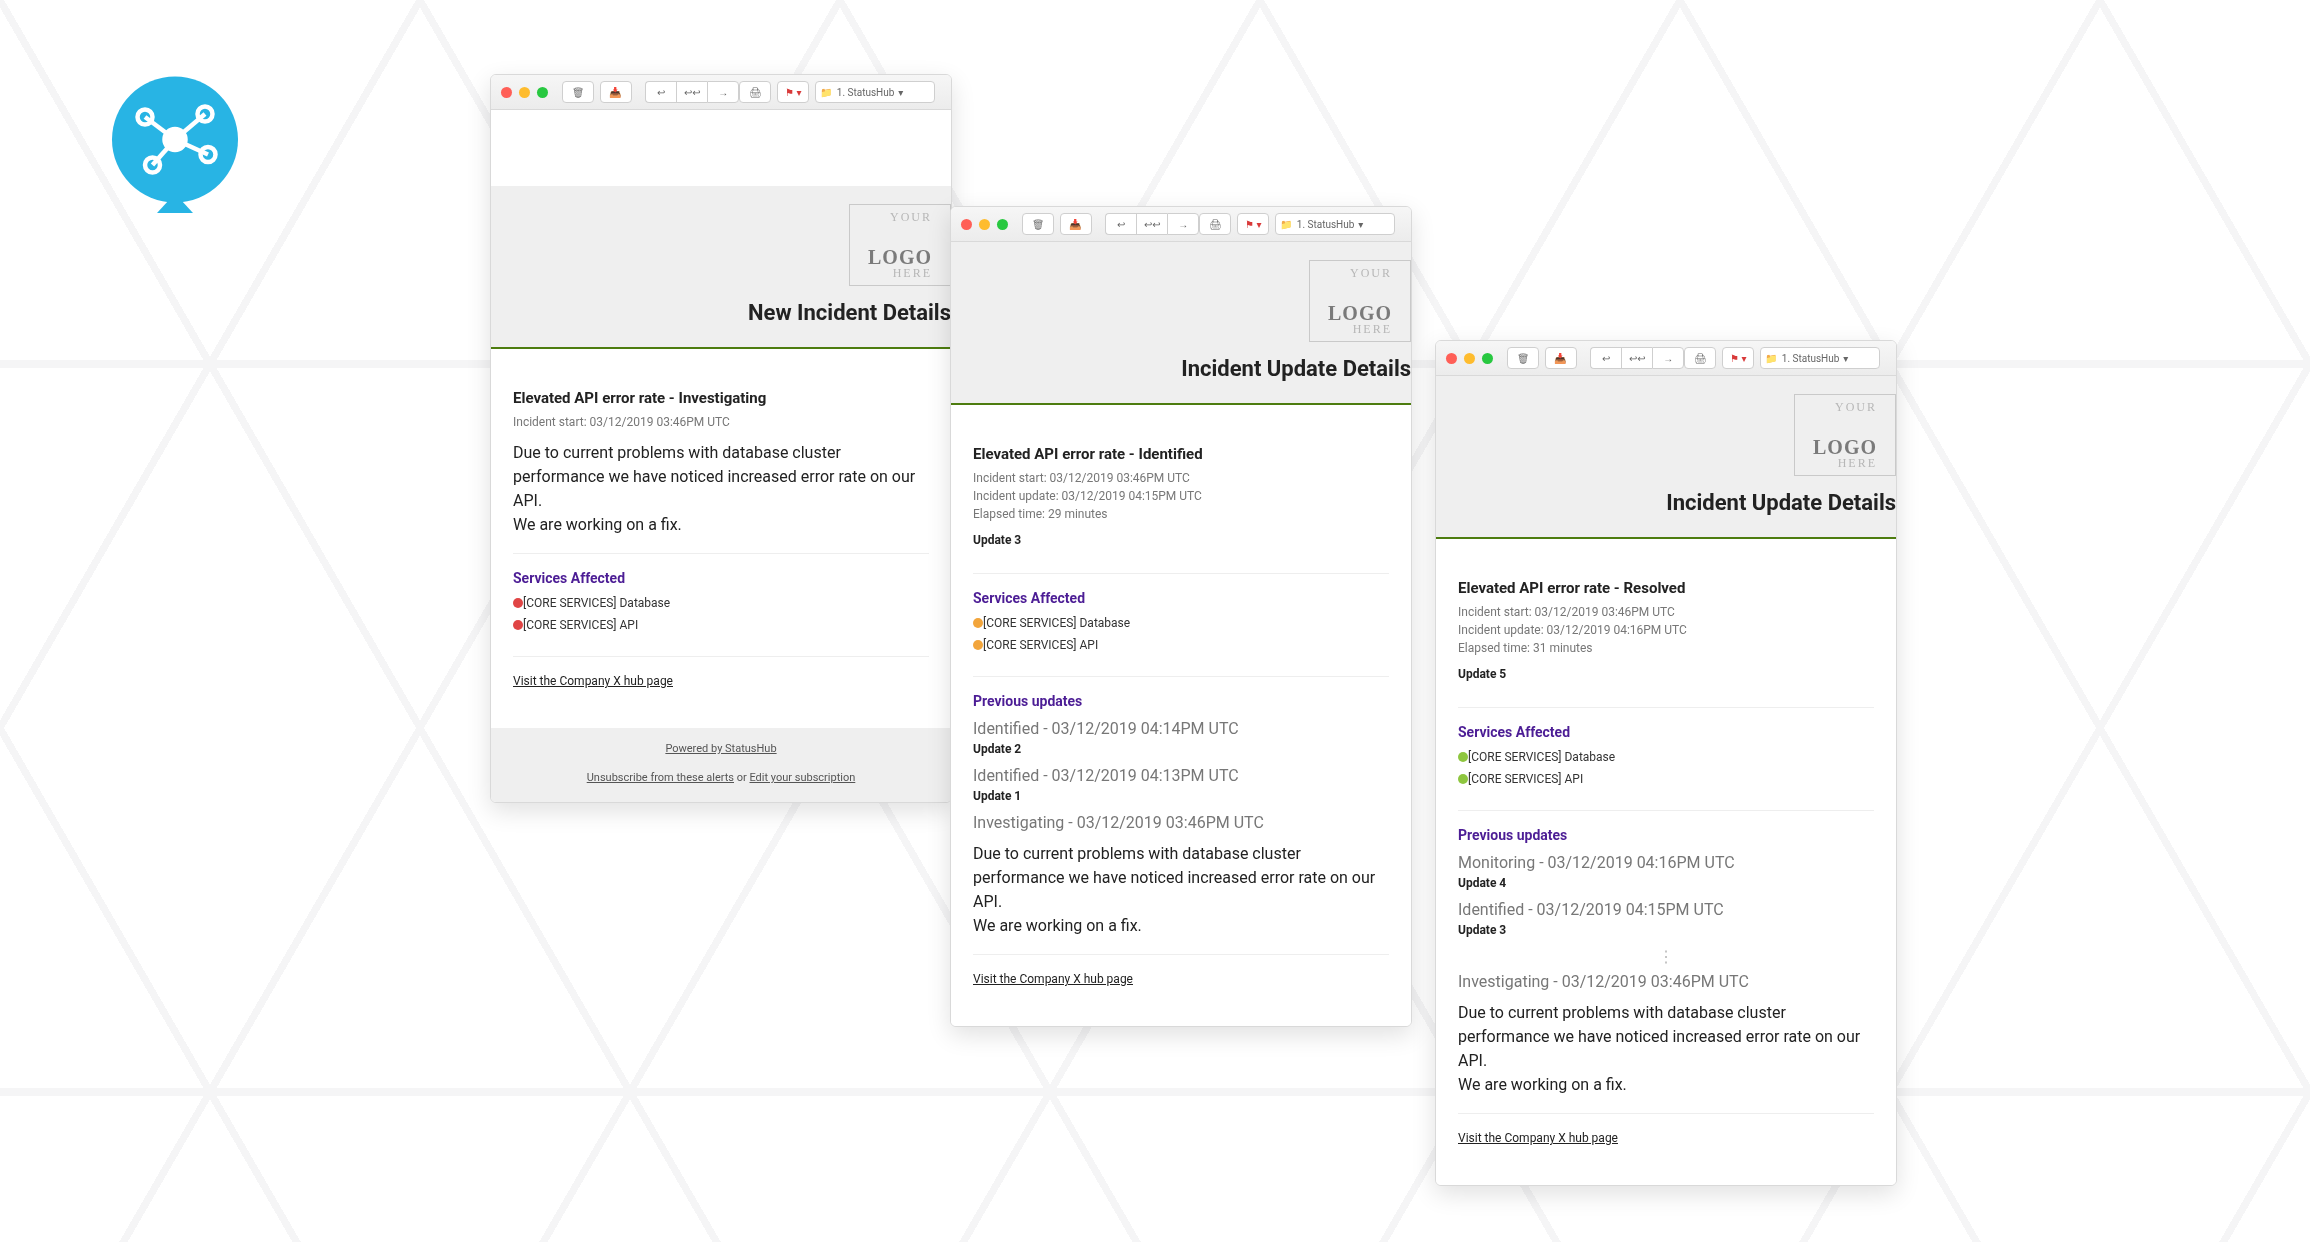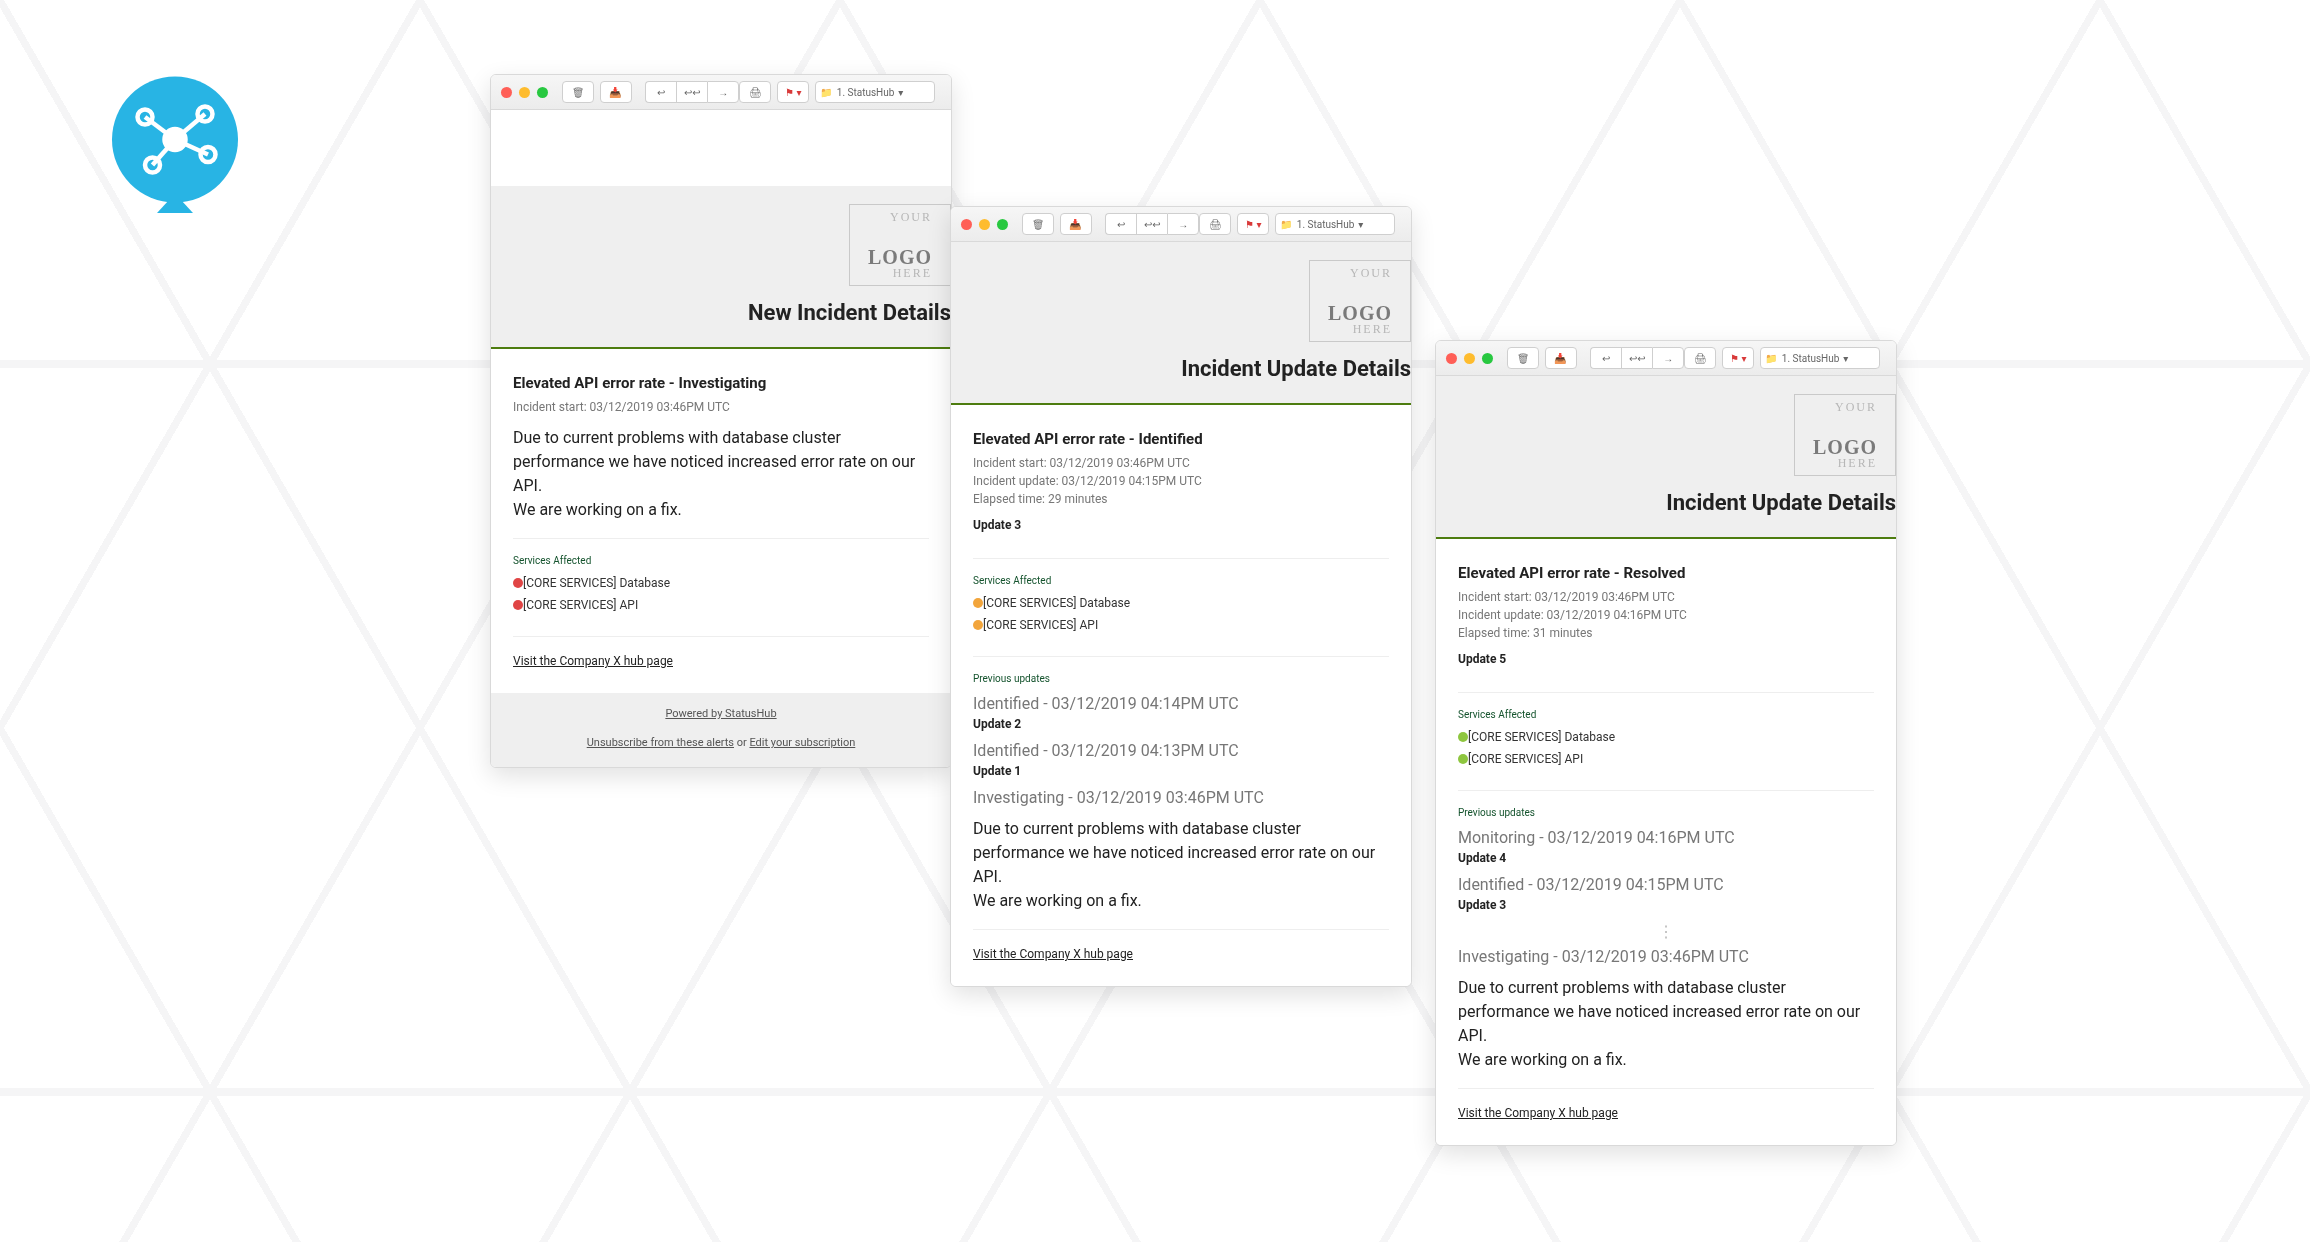--- a/index.html
+++ b/index.html
@@ -27,27 +27,27 @@
   .spacer{flex:1;}
   .flag{color:#d93a3a;}
   .mailbox{width:120px;justify-content:flex-start;gap:4px;}
   .whitegap{height:76px;background:#fff;}
   .logobar{background:#efefef;padding:18px 0 22px;text-align:right;border-bottom:2px solid #4d7c0f;}
   .logoframe{display:inline-block;border:1px solid #c9c9c9;padding:6px 18px;color:#b7b7b7;line-height:1;font-family:serif;}
   .logoframe .l1{font-size:12px;letter-spacing:2px;}
   .logoframe .l2{font-size:20px;font-weight:700;letter-spacing:1px;color:#7a7a7a;margin-top:24px;}
   .logoframe .l3{font-size:12px;letter-spacing:2px;}
   .heading{font-size:22px;font-weight:700;color:#222;margin-top:14px;}
-  .body{padding:9px 22px;font-size:13px;color:#333;background:#fff;}
+  .body{padding:24px 22px;font-size:13px;color:#333;background:#fff;}
   .sec{padding:16px 0;border-bottom:1px solid #eee;}
   .sec:last-child{border-bottom:none;}
   .subtitle{font-size:15px;font-weight:700;margin-bottom:6px;color:#222;}
   .meta{font-size:12px;color:#777;line-height:1.5;}
   .desc{font-size:16px;color:#222;line-height:1.5;margin-top:10px;}
-  .sectitle{font-size:10px;font-weight:400;margin-bottom:10px;color:#14532d;}
+  .sectitle{font-size:14px;font-weight:700;margin-bottom:10px;color:#4c1d95;}
   .svc{display:flex;align-items:center;font-size:12px;color:#333;margin:8px 0;}
   .bullet{width:10px;height:10px;border-radius:50%;}
   .b-red{background:#e04545;}
   .b-orange{background:#f2a53c;}
   .b-green{background:#8ec63f;}
   .upd-line{font-size:16px;color:#777;margin:6px 0 2px;}
   .upd-title{font-size:12px;font-weight:700;color:#222;margin:4px 0 10px;}
   .dots3{font-size:16px;color:#bbb;text-align:center;margin:6px 0;}
   .link{font-size:12px;color:#222;text-decoration:underline;}
   .footer{background:#efefef;text-align:center;padding:14px 10px 18px;font-size:11px;color:#555;}

